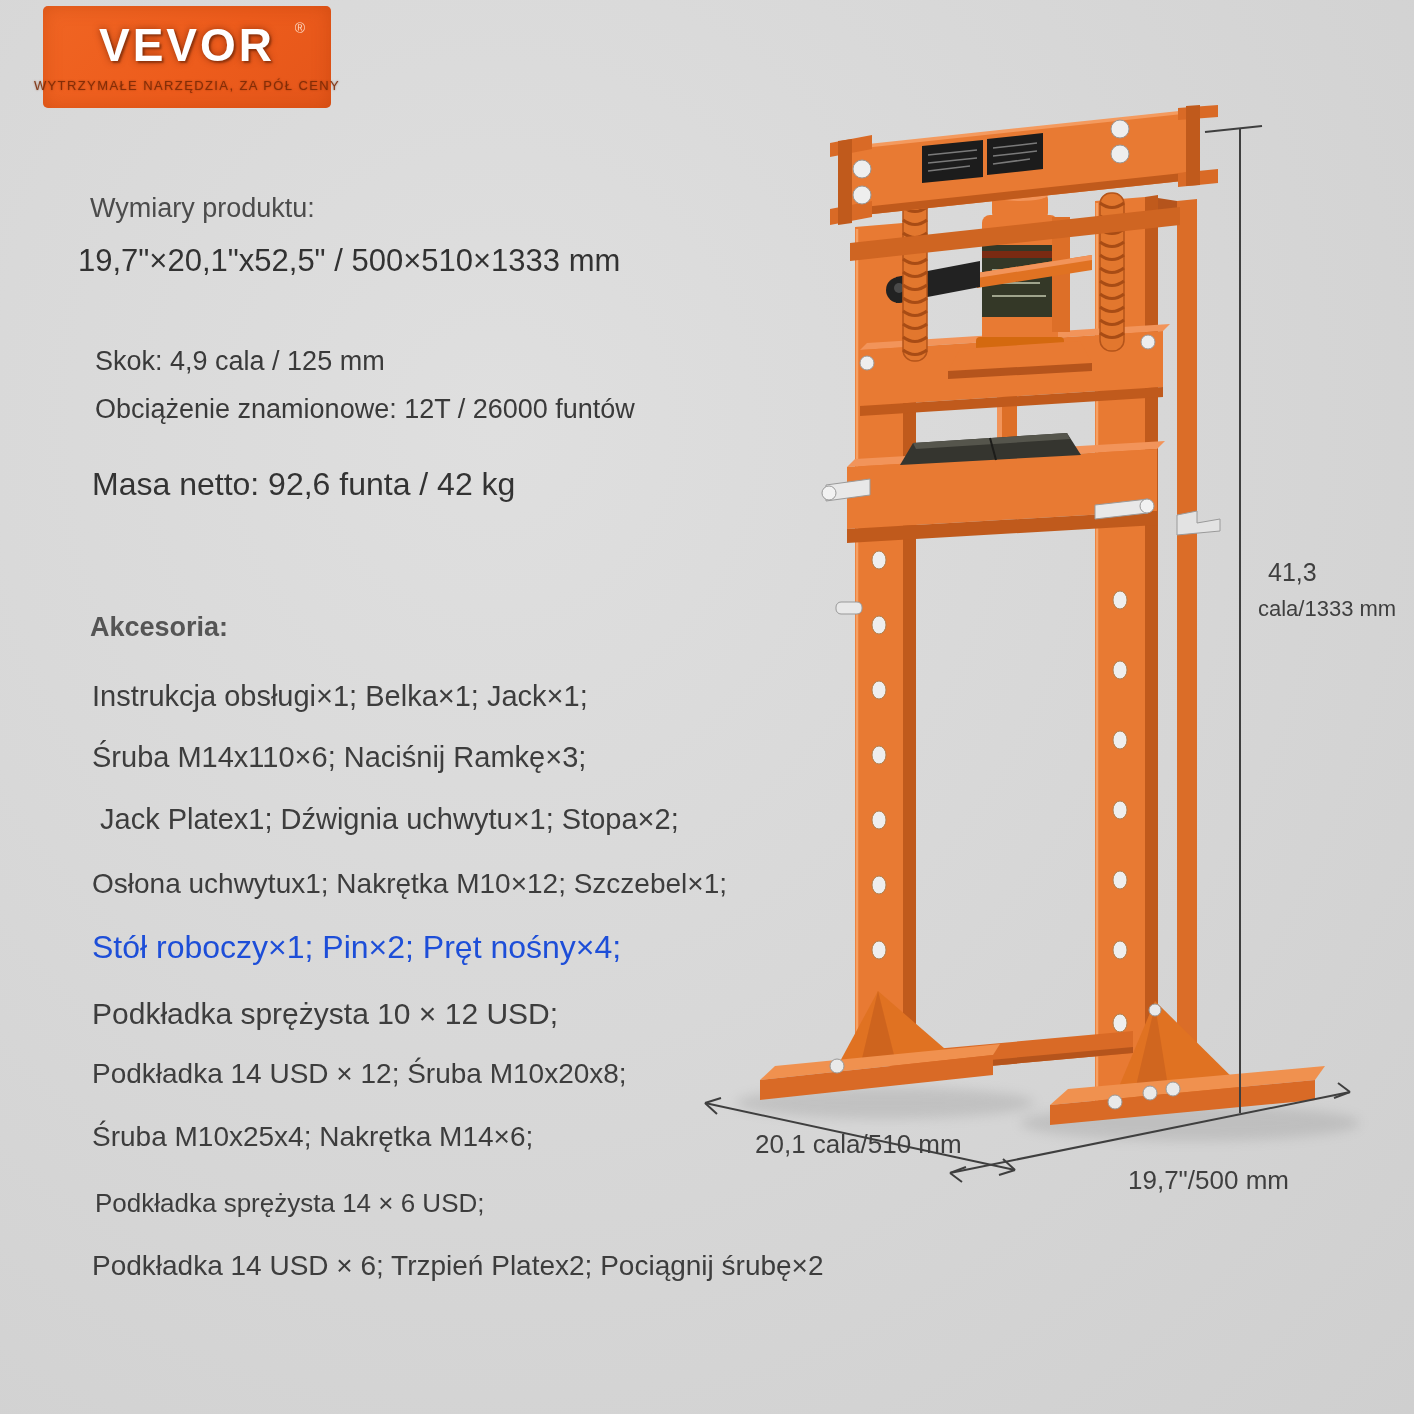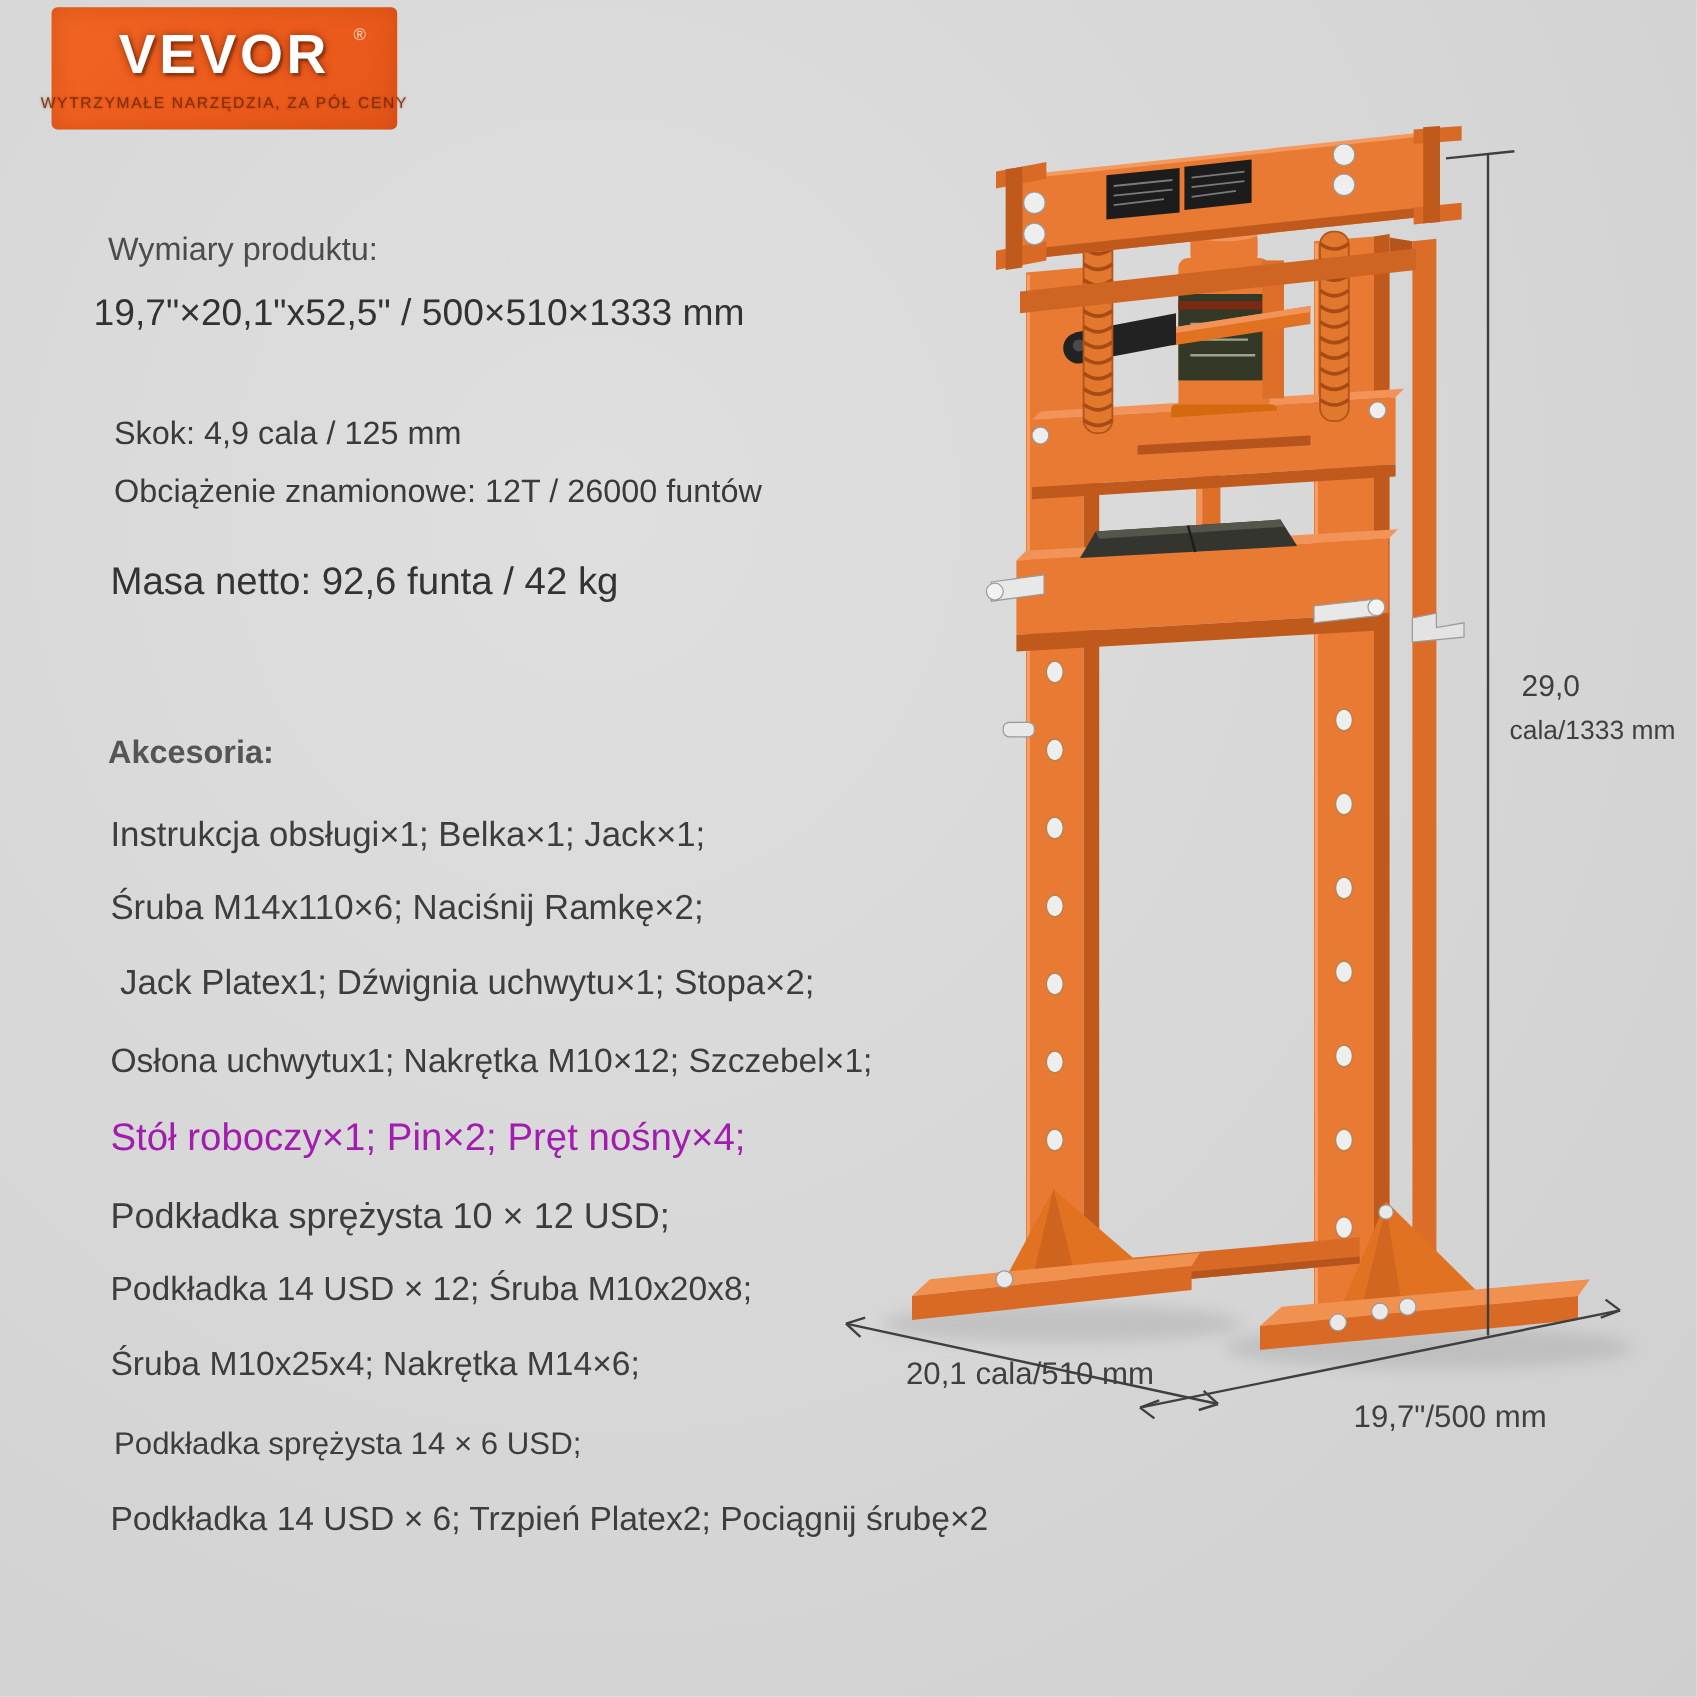--- a/index.html
+++ b/index.html
@@ -34,21 +34,21 @@
   .h-spec   {left:90px; top:193px; font-size:27px; color:#4c4c4c;}
   .v-dims   {left:78px; top:243px; font-size:31px; color:#323232;}
   .v-skok   {left:95px; top:322px; font-size:27px; color:#3a3a3a;margin-top:24px;}
   .v-load   {left:95px; top:394px; font-size:27px; color:#3a3a3a;}
   .v-mass   {left:92px; top:466px; font-size:32px; color:#333333;}
   .h-acc    {left:90px; top:612px; font-size:27px; color:#555555;font-weight:bold;}
   .acc-0{left:92px;  top:680px;  font-size:29px;}
   .acc-1{left:92px;  top:741px;  font-size:29px;}
   .acc-2{left:100px; top:803px;  font-size:29px;}
   .acc-3{left:92px;  top:868px;  font-size:28px;}
-  .acc-4{left:92px;  top:929px;  font-size:32px;color:#a21caf;}
+  .acc-4{left:92px;  top:929px;  font-size:32px;color:#1d4ed8;}
   .acc-5{left:92px;  top:997px;  font-size:30px;}
   .acc-6{left:92px;  top:1058px; font-size:28px;}
   .acc-7{left:92px;  top:1121px; font-size:28px;}
   .acc-8{left:95px;  top:1189px; font-size:26px;}
   .acc-9{left:92px;  top:1250px; font-size:28px;}
   
   .dim{color:#3f3f3f;}
   .dim-h1{left:1268px;top:558px;font-size:25px;}
   .dim-h2{left:1258px;top:596px;font-size:22px;}
   .dim-w {left:755px; top:1130px;font-size:26px;}
@@ -65,31 +65,31 @@
 </div>
 
 <div class="abs t h-spec">Wymiary produktu:</div>
 <div class="abs t v-dims">19,7"×20,1"x52,5" / 500×510×1333 mm</div>
 <div class="abs t v-skok">Skok: 4,9 cala / 125 mm</div>
 <div class="abs t v-load">Obciążenie znamionowe: 12T / 26000 funtów</div>
 <div class="abs t v-mass">Masa netto: 92,6 funta / 42 kg</div>
 
 <div class="abs t h-acc">Akcesoria:</div>
 <div class="abs t acc-0">Instrukcja obsługi×1; Belka×1; Jack×1;</div>
-<div class="abs t acc-1">Śruba M14x110×6; Naciśnij Ramkę×2;</div>
+<div class="abs t acc-1">Śruba M14x110×6; Naciśnij Ramkę×3;</div>
 <div class="abs t acc-2">Jack Platex1; Dźwignia uchwytu×1; Stopa×2;</div>
 <div class="abs t acc-3">Osłona uchwytux1; Nakrętka M10×12; Szczebel×1;</div>
 <div class="abs t acc-4">Stół roboczy×1; Pin×2; Pręt nośny×4;</div>
 <div class="abs t acc-5">Podkładka sprężysta 10 × 12 USD;</div>
 <div class="abs t acc-6">Podkładka 14 USD × 12; Śruba M10x20x8;</div>
 <div class="abs t acc-7">Śruba M10x25x4; Nakrętka M14×6;</div>
 <div class="abs t acc-8">Podkładka sprężysta 14 × 6 USD;</div>
 <div class="abs t acc-9">Podkładka 14 USD × 6; Trzpień Platex2; Pociągnij śrubę×2</div>
 
-<div class="abs t dim dim-h1">29,0</div>
+<div class="abs t dim dim-h1">41,3</div>
 <div class="abs t dim dim-h2">cala/1333 mm</div>
 <div class="abs t dim dim-w">20,1 cala/510 mm</div>
 <div class="abs t dim dim-d">19,7"/500 mm</div>
 
 <div class="abs" style="left:700px;top:105px;width:700px;height:1080px;">
 <svg width="700" height="1080" viewBox="0 0 700 1080">
   <defs>
     <filter id="soft" x="-50%" y="-50%" width="200%" height="200%">
           <feGaussianBlur stdDeviation="6"></feGaussianBlur>
         </filter>

